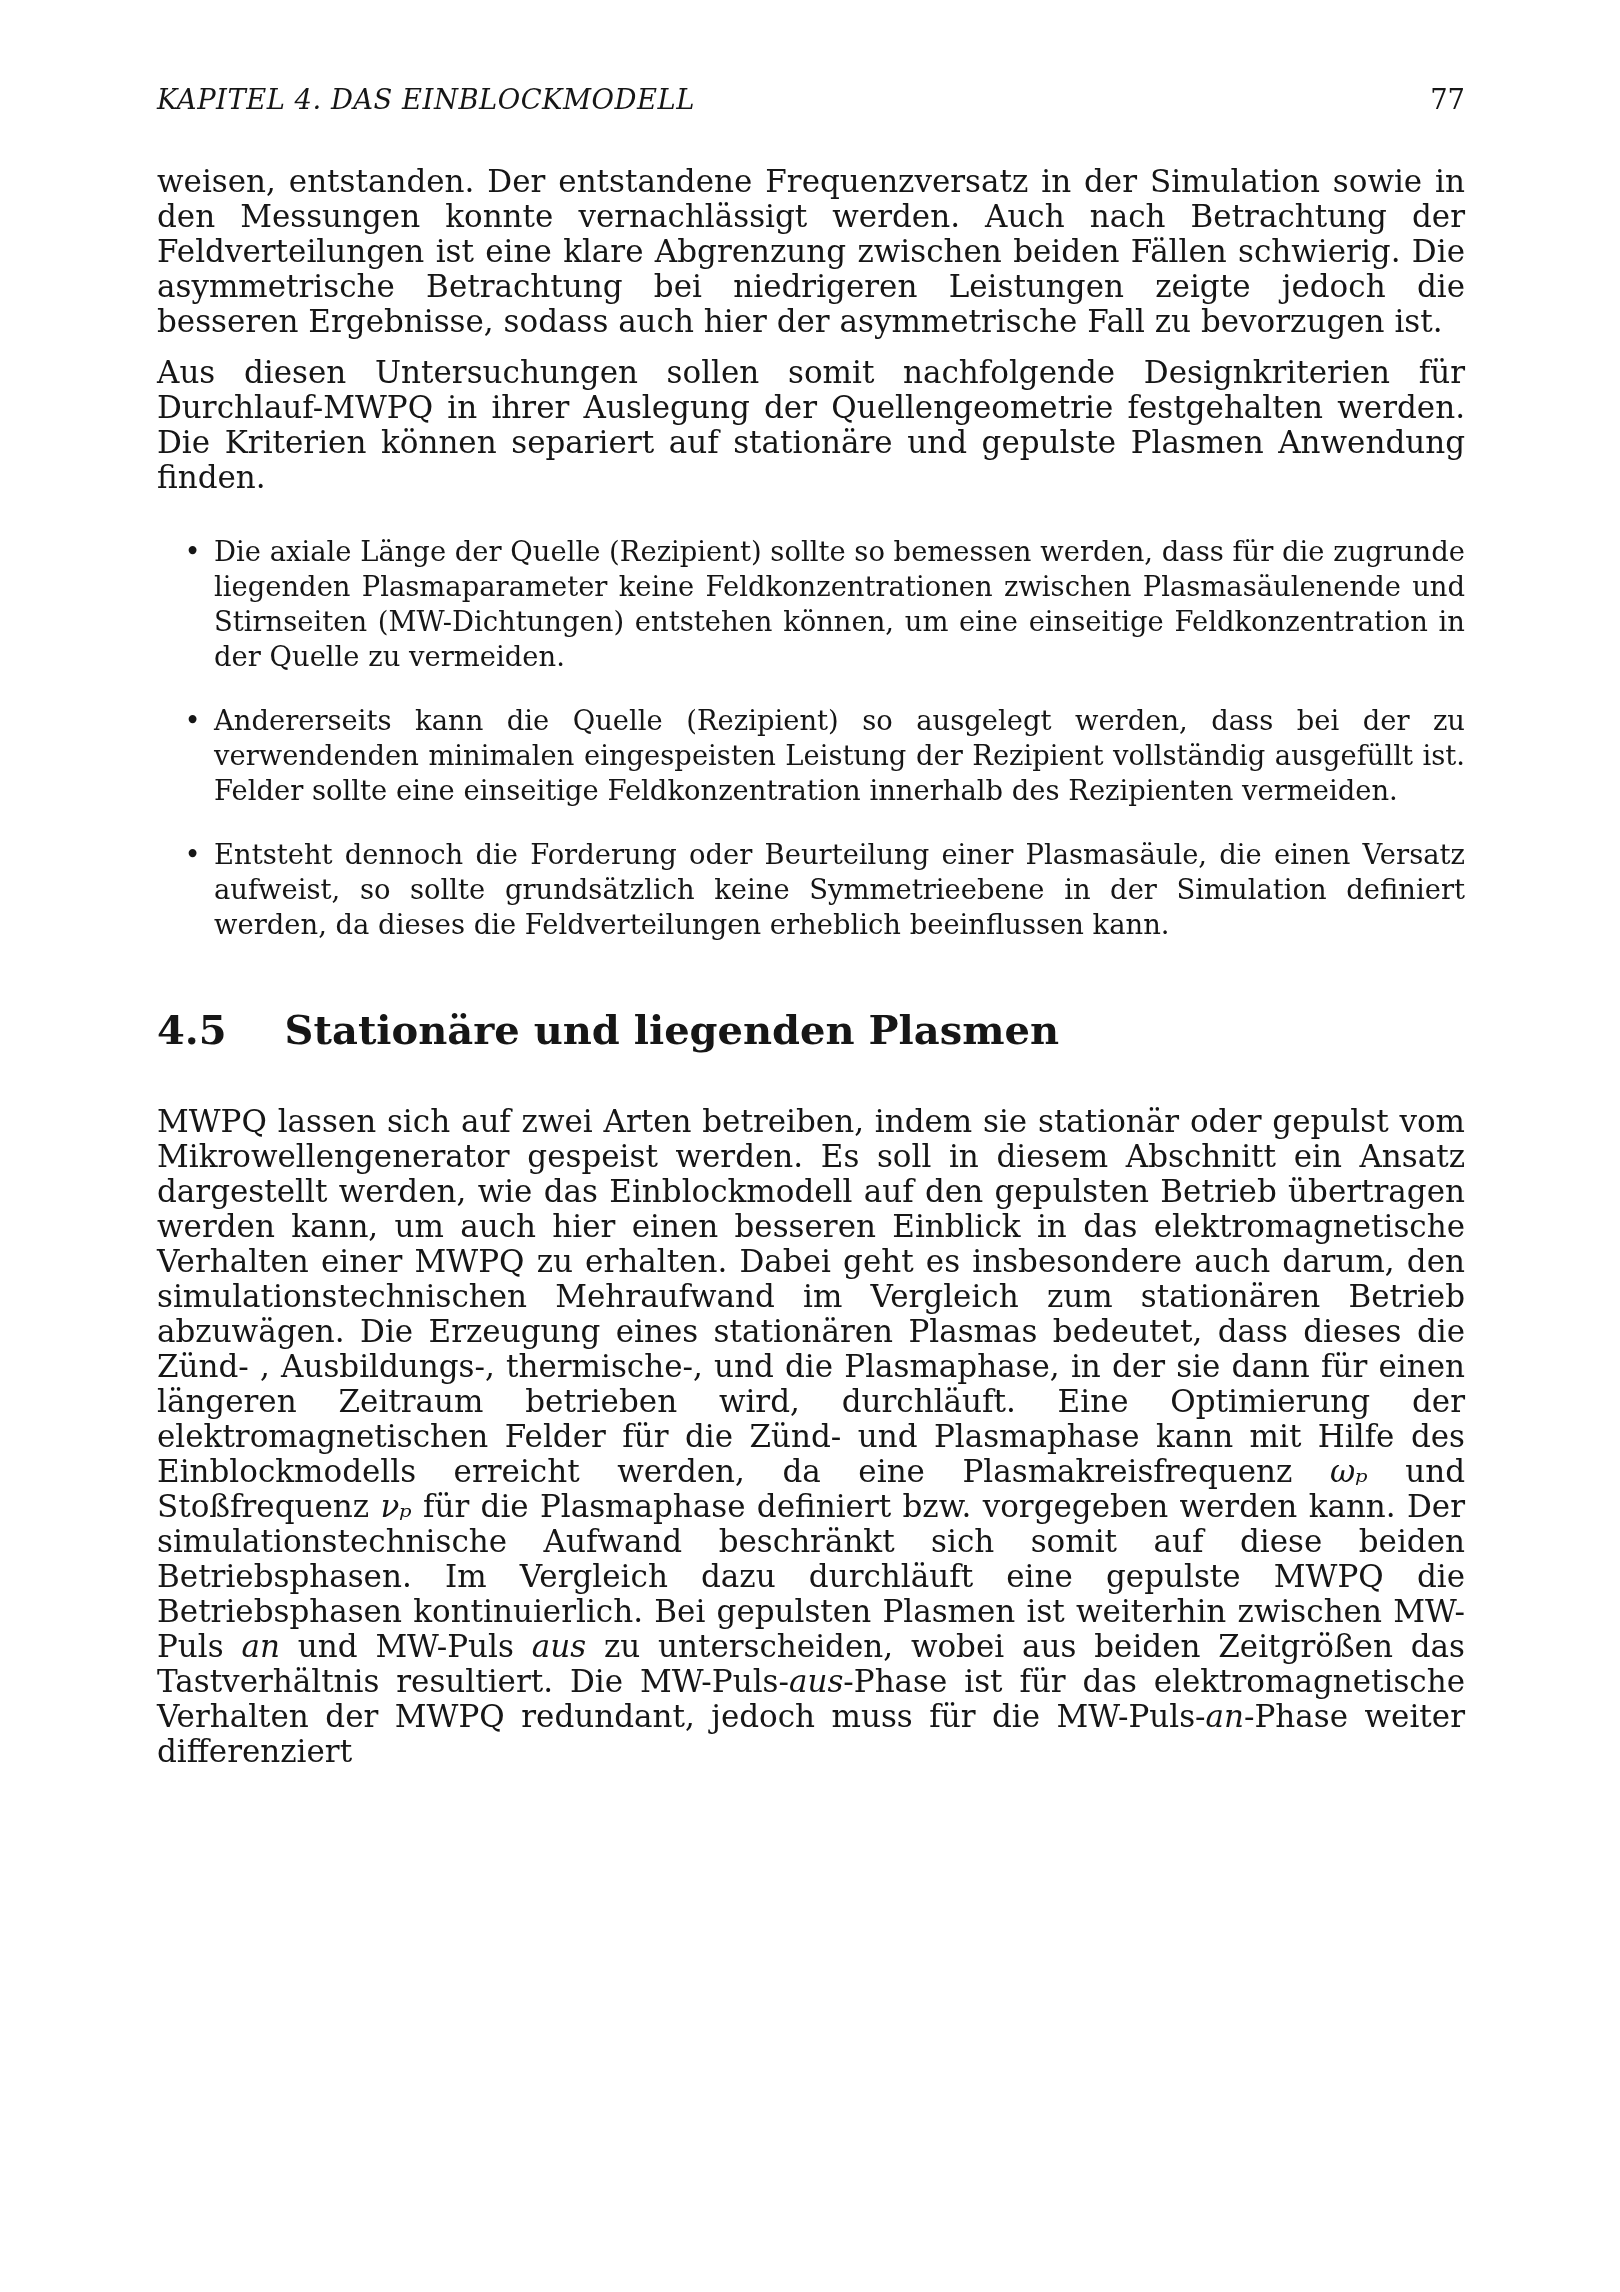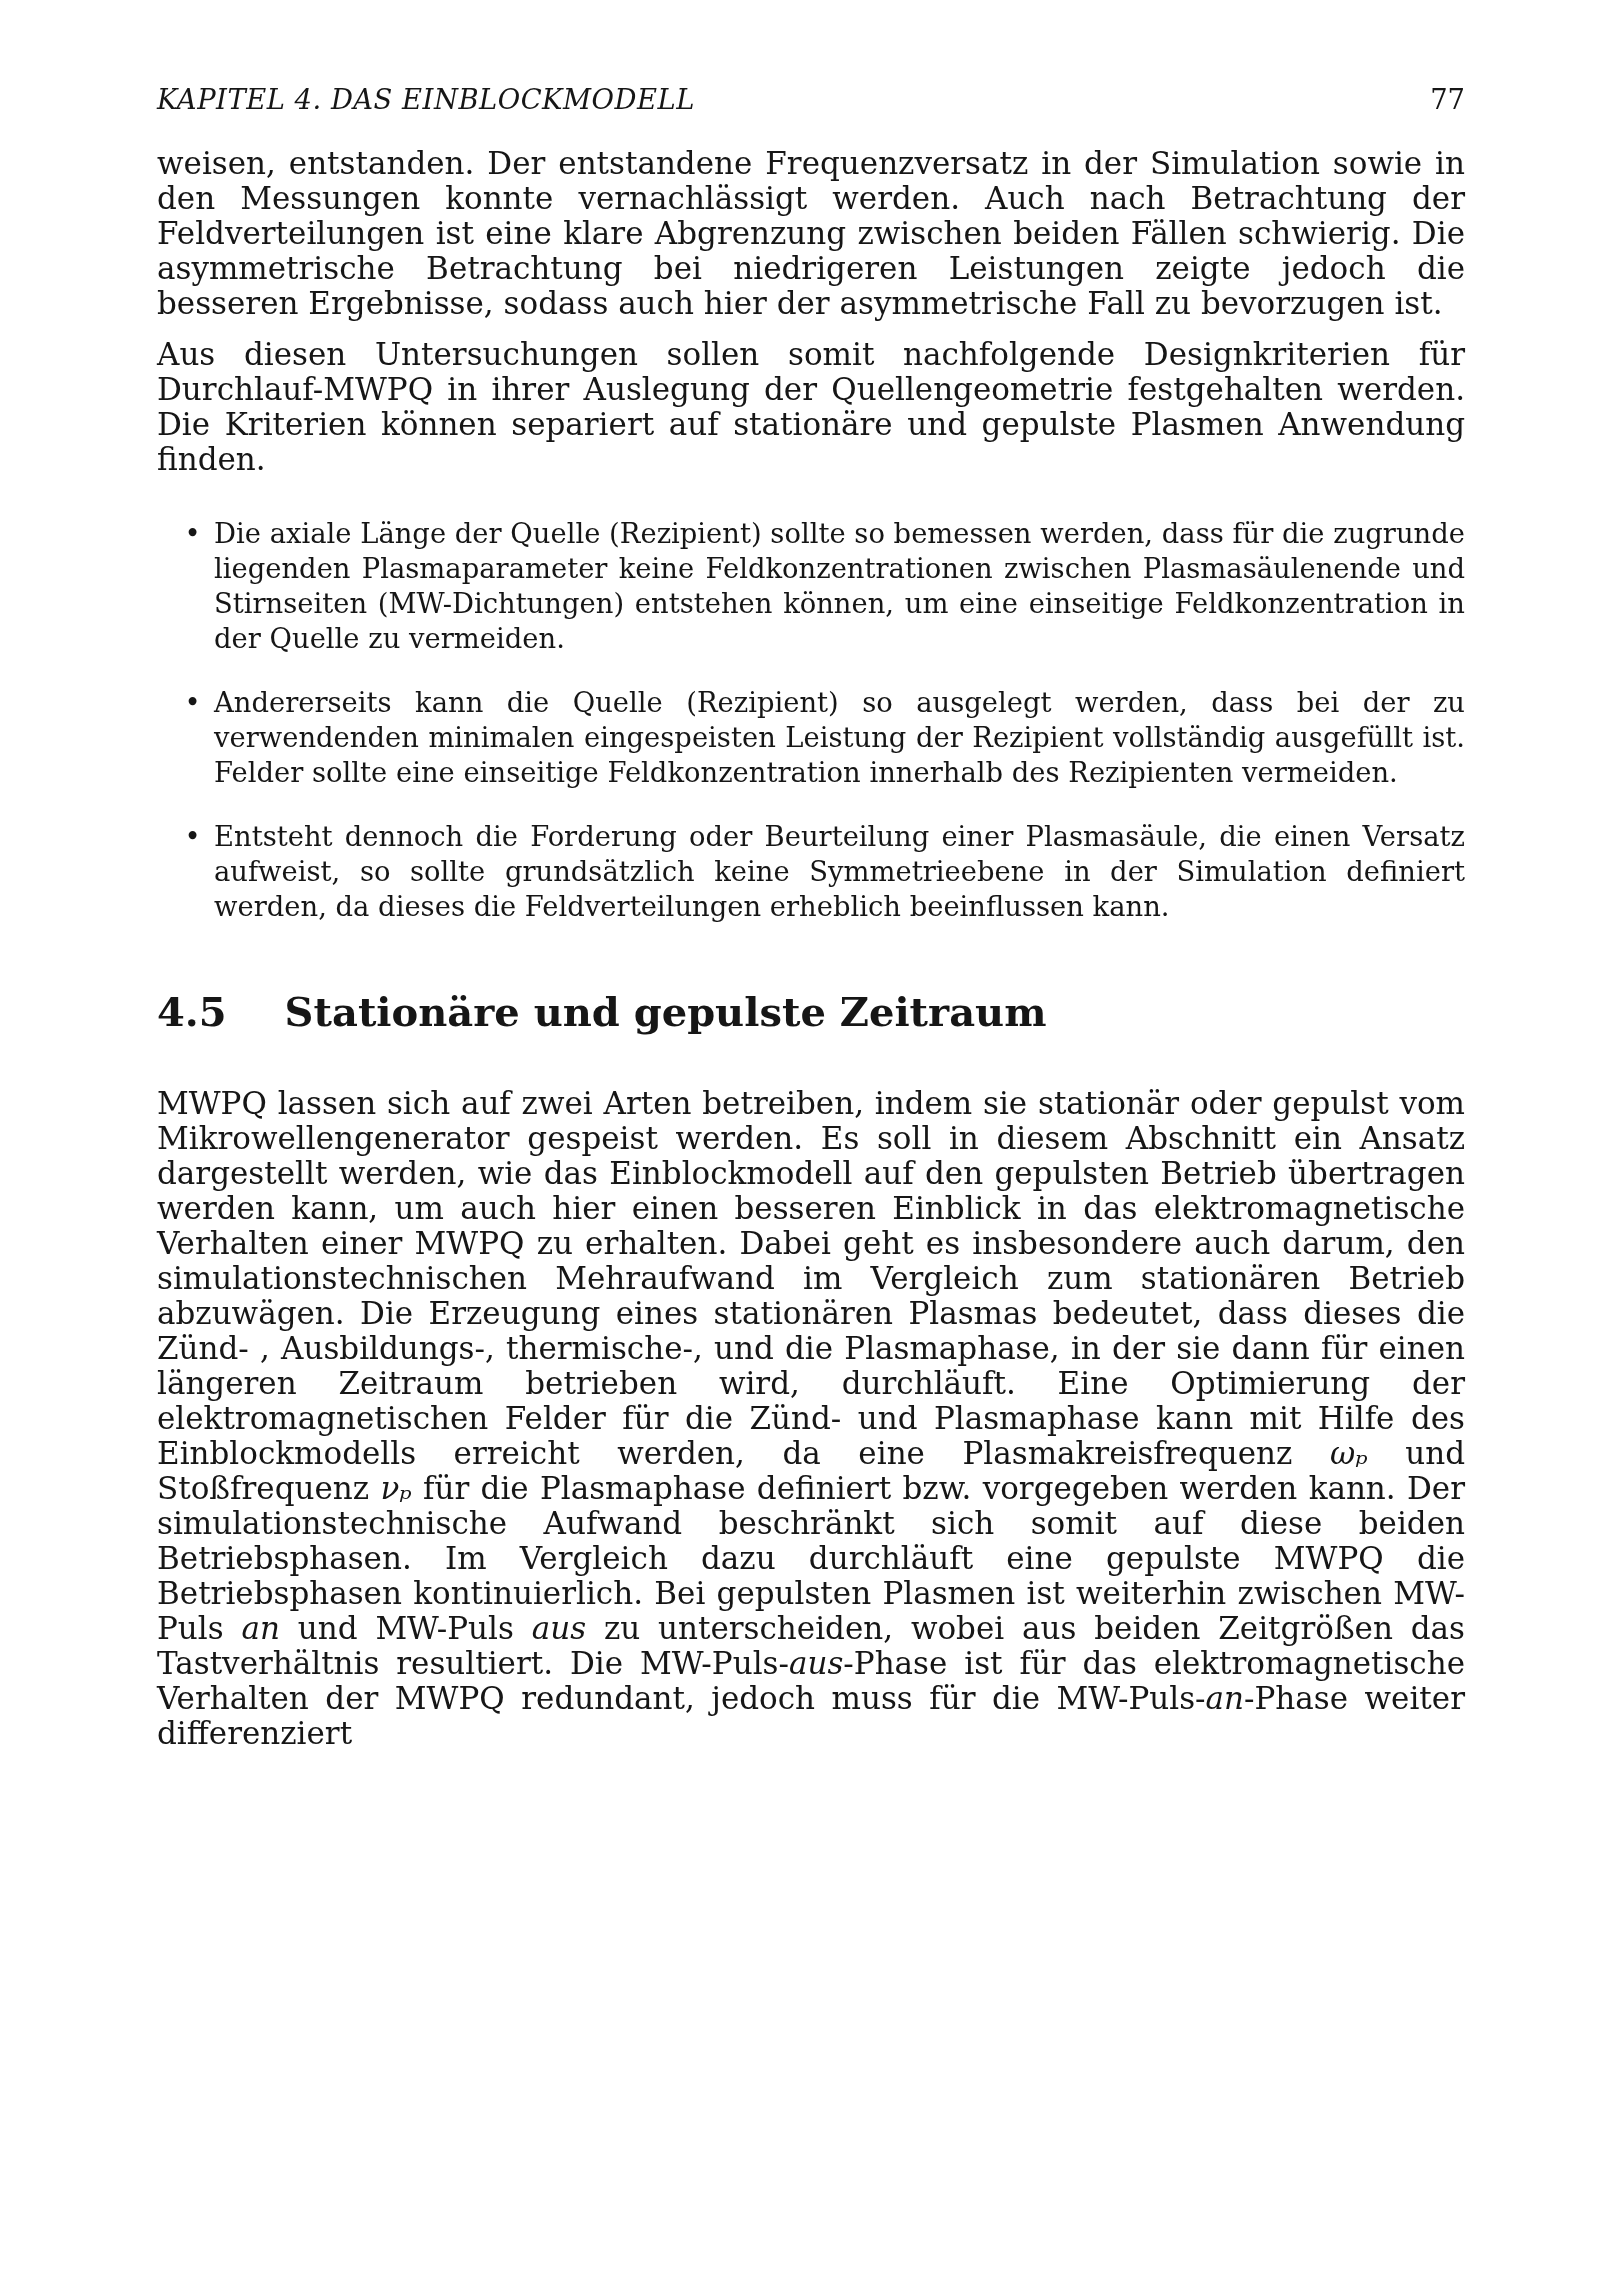--- a/index.html
+++ b/index.html
@@ -16,21 +16,21 @@
     box-sizing: border-box;
     padding: 84px 155px 0 157px;
     font-family: "DejaVu Serif", "Liberation Serif", serif;
     color: #161616;
   }
   .running-head {
     display: flex;
     justify-content: space-between;
     align-items: baseline;
     font-size: 27.4px;
-    margin-bottom: 31px;
+    margin-bottom: 49px;
     gap: 7px;
   }
   .running-head .chapter {
     font-style: italic;
     letter-spacing: 0.5px;
   }
   .running-head .pagenum {
     font-style: normal;
   }
   .para {
@@ -98,19 +98,19 @@
       <span class="marker">•</span>
       <span>Andererseits kann die Quelle (Rezipient) so ausgelegt werden, dass bei der zu verwendenden minimalen eingespeisten Leistung der Rezipient vollständig ausgefüllt ist. Felder sollte eine einseitige Feldkonzentration innerhalb des Rezipienten vermeiden.</span>
     </li>
     <li class="bullet-item">
       <span class="marker">•</span>
       <span>Entsteht dennoch die Forderung oder Beurteilung einer Plasmasäule, die einen Versatz aufweist, so sollte grundsätzlich keine Symmetrieebene in der Simulation definiert werden, da dieses die Feldverteilungen erheblich beeinflussen kann.</span>
     </li>
   </ul>
 
   <h2 class="section-heading">
-    <span class="sec-number">4.5</span><span>Stationäre und gepulste Zeitraum</span>
+    <span class="sec-number">4.5</span><span>Stationäre und liegenden Plasmen</span>
   </h2>
 
   <p class="para body-para"><span>MWPQ lassen sich auf zwei Arten betreiben, indem sie stationär oder gepulst vom Mikrowellengenerator gespeist werden. Es soll in diesem Abschnitt ein Ansatz dargestellt werden, wie das Einblockmodell auf den gepulsten Betrieb übertragen werden kann, um auch hier einen besseren Einblick in das elektromagnetische Verhalten einer MWPQ zu erhalten. Dabei geht es insbesondere auch darum, den simulationstechnischen Mehraufwand im Vergleich zum stationären Betrieb abzuwägen. Die Erzeugung eines stationären Plasmas bedeutet, dass dieses die Zünd- , Ausbildungs-, thermische-, und die Plasmaphase, in der sie dann für einen längeren Zeitraum betrieben wird, durchläuft. Eine Optimierung der elektromagnetischen Felder für die Zünd- und Plasmaphase kann mit Hilfe des Einblockmodells erreicht werden, da eine Plasmakreisfrequenz </span><em>ωₚ</em><span> und Stoßfrequenz </span><em>νₚ</em><span> für die Plasmaphase definiert bzw. vorgegeben werden kann. Der simulationstechnische Aufwand beschränkt sich somit auf diese beiden Betriebsphasen. Im Vergleich dazu durchläuft eine gepulste MWPQ die Betriebsphasen kontinuierlich. Bei gepulsten Plasmen ist weiterhin zwischen MW-Puls </span><em>an</em><span> und MW-Puls </span><em>aus</em><span> zu unterscheiden, wobei aus beiden Zeitgrößen das Tastverhältnis resultiert. Die MW-Puls-</span><em>aus</em><span>-Phase ist für das elektromagnetische Verhalten der MWPQ redundant, jedoch muss für die MW-Puls-</span><em>an</em><span>-Phase weiter differenziert</span></p>
 
 </div>
 
 
 </body></html>

